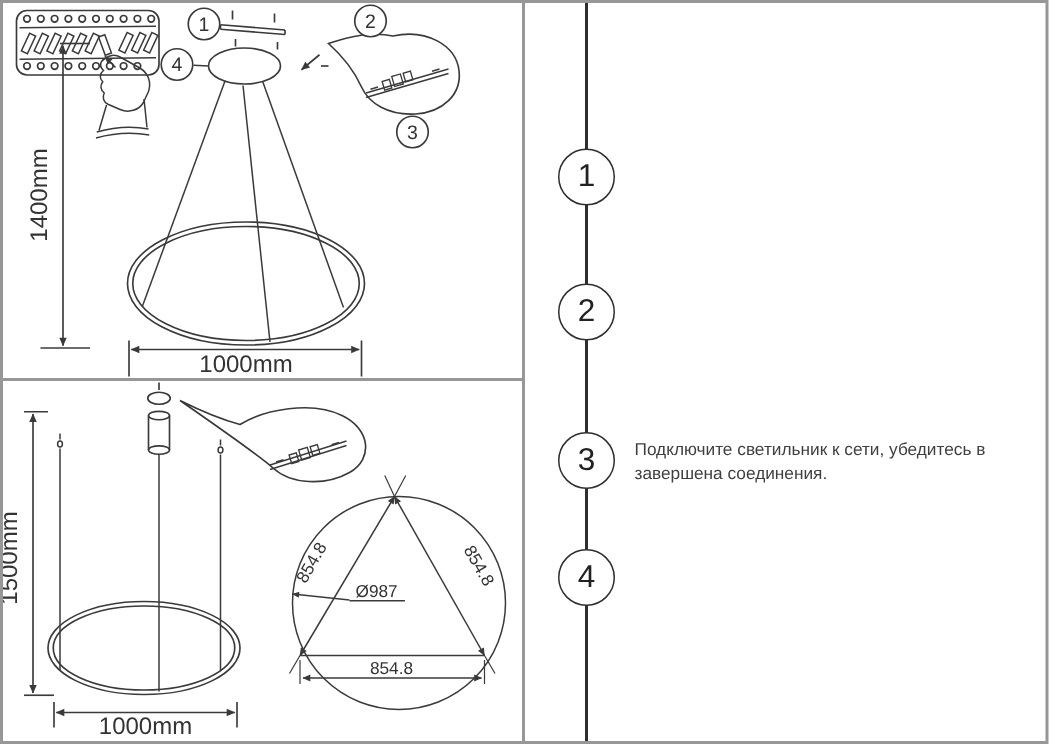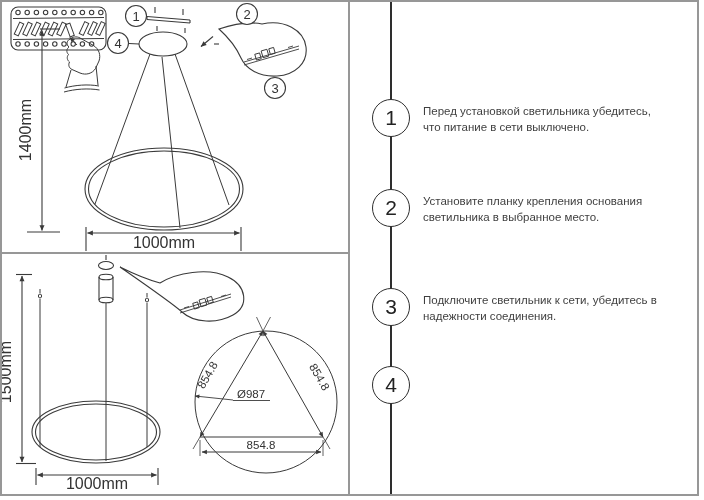--- a/index.html
+++ b/index.html
@@ -250,34 +250,30 @@
   <div class="hdivider"></div>
 </div>
 
 <div class="vdivider"></div>
 
 <div class="steps-panel">
   <div class="stepline"></div>
 
   <div class="step s1">
     <div class="stepnum">1</div>
-    <div class="steptext">Перед установкой светильника убедитесь,
-что питание в сети выключено.</div>
   </div>
 
   <div class="step s2">
     <div class="stepnum">2</div>
-    <div class="steptext">Установите планку крепления основания
-светильника в выбранное место.</div>
   </div>
 
   <div class="step s3">
     <div class="stepnum">3</div>
     <div class="steptext">Подключите светильник к сети, убедитесь в
-надежности соединения.</div>
+завершена соединения.</div>
   </div>
 
   <div class="step s4">
     <div class="stepnum">4</div>
   </div>
 </div>
 
 <div class="frame"></div>
 
 </body></html>

